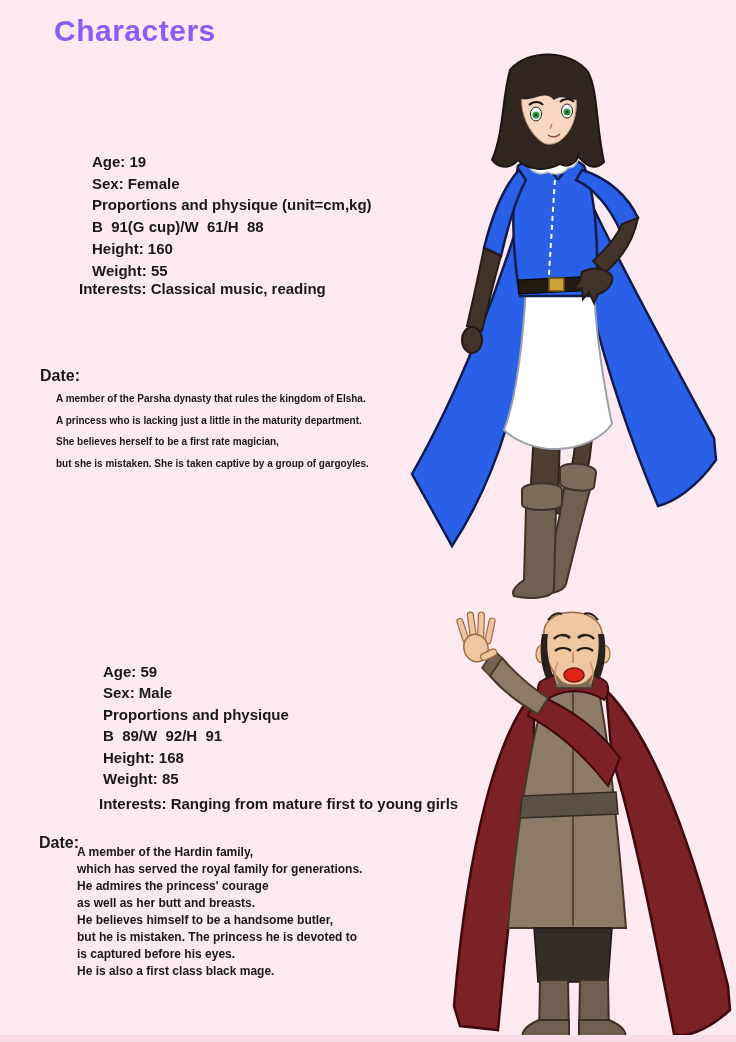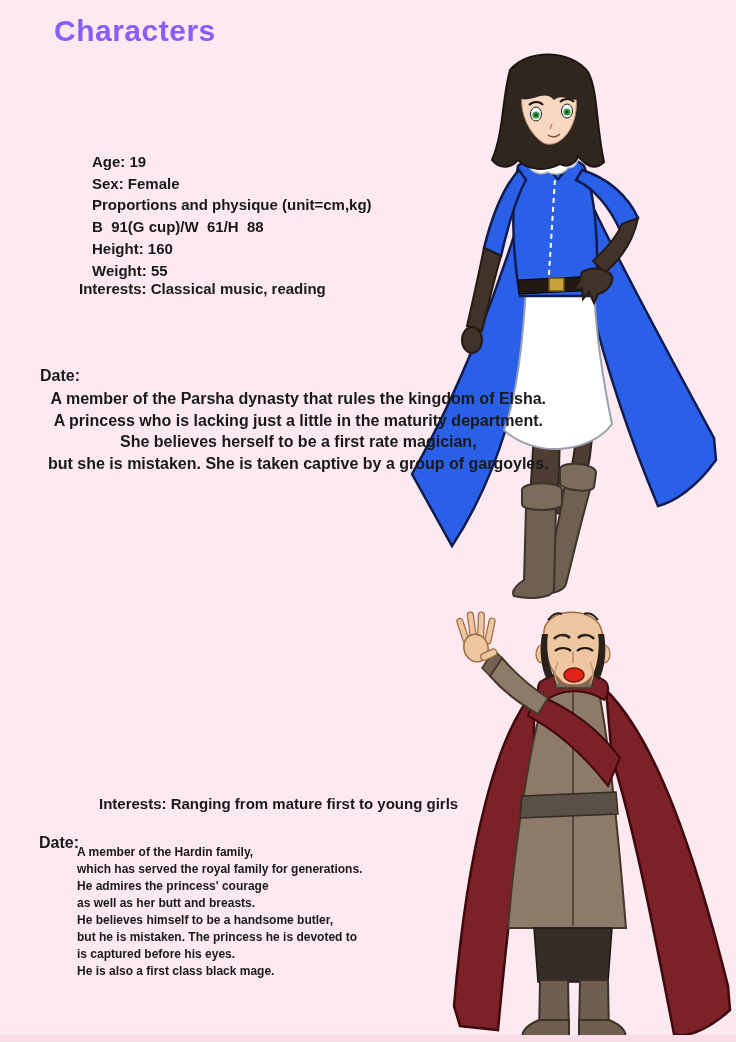--- a/index.html
+++ b/index.html
@@ -19,21 +19,21 @@
     text-shadow:-1px -1px 0 #fff,1px -1px 0 #fff,-1px 1px 0 #fff,1px 1px 0 #fff;
   }
   .name-dark{
     left:201px;top:611px;font-size:27px;letter-spacing:.5px;color:#1b1b2e;
     text-shadow:-2px 0 0 #fff,2px 0 0 #fff,0 -2px 0 #fff,0 2px 0 #fff,
                 -1px -1px 0 #fff,1px 1px 0 #fff,-1px 1px 0 #fff,1px -1px 0 #fff;
   }
   .stats1{left:92px;top:151px;font-size:15px;line-height:21.7px;}
   .interests1{left:79px;top:280px;font-size:15px;}
   .date1{left:40px;top:367px;font-size:16px;}
-  .desc1{left:48px;top:388px;font-size:16px;line-height:21.6px;text-align:center;}
+  .desc1{left:56px;top:388px;font-size:10px;line-height:21.6px;}
   .stats2{left:103px;top:661px;font-size:15px;line-height:21.4px;}
   .interests2{left:99px;top:795px;font-size:15px;}
   .date2{left:39px;top:834px;font-size:16px;}
   .desc2{left:77px;top:844px;font-size:12px;line-height:17px;}
   .bottom-strip{left:0;bottom:0;width:736px;height:7px;background:#f8dce7;z-index:2;}
   .girl-art{left:406px;top:40px;width:320px;height:560px;}
   .man-art{left:436px;top:590px;width:300px;height:452px;}
 </style>
 </head>
 <body>
@@ -174,20 +174,26 @@
 B  91(G cup)/W  61/H  88
 Height: 160
 Weight: 55</div>
   <div class="abs interests1">Interests: Classical music, reading</div>
   <div class="abs date1">Date:</div>
   <div class="abs desc1 pre">A member of the Parsha dynasty that rules the kingdom of Elsha.
 A princess who is lacking just a little in the maturity department.
 She believes herself to be a first rate magician,
 but she is mistaken. She is taken captive by a group of gargoyles.</div>
 
+  <div class="abs stats2 pre">Age: 59
+Sex: Male
+Proportions and physique
+B  89/W  92/H  91
+Height: 168
+Weight: 85</div>
   <div class="abs interests2">Interests: Ranging from mature first to young girls</div>
   <div class="abs date2">Date:</div>
   <div class="abs desc2 pre">A member of the Hardin family,
 which has served the royal family for generations.
 He admires the princess' courage
 as well as her butt and breasts.
 He believes himself to be a handsome butler,
 but he is mistaken. The princess he is devoted to
 is captured before his eyes.
 He is also a first class black mage.</div>

